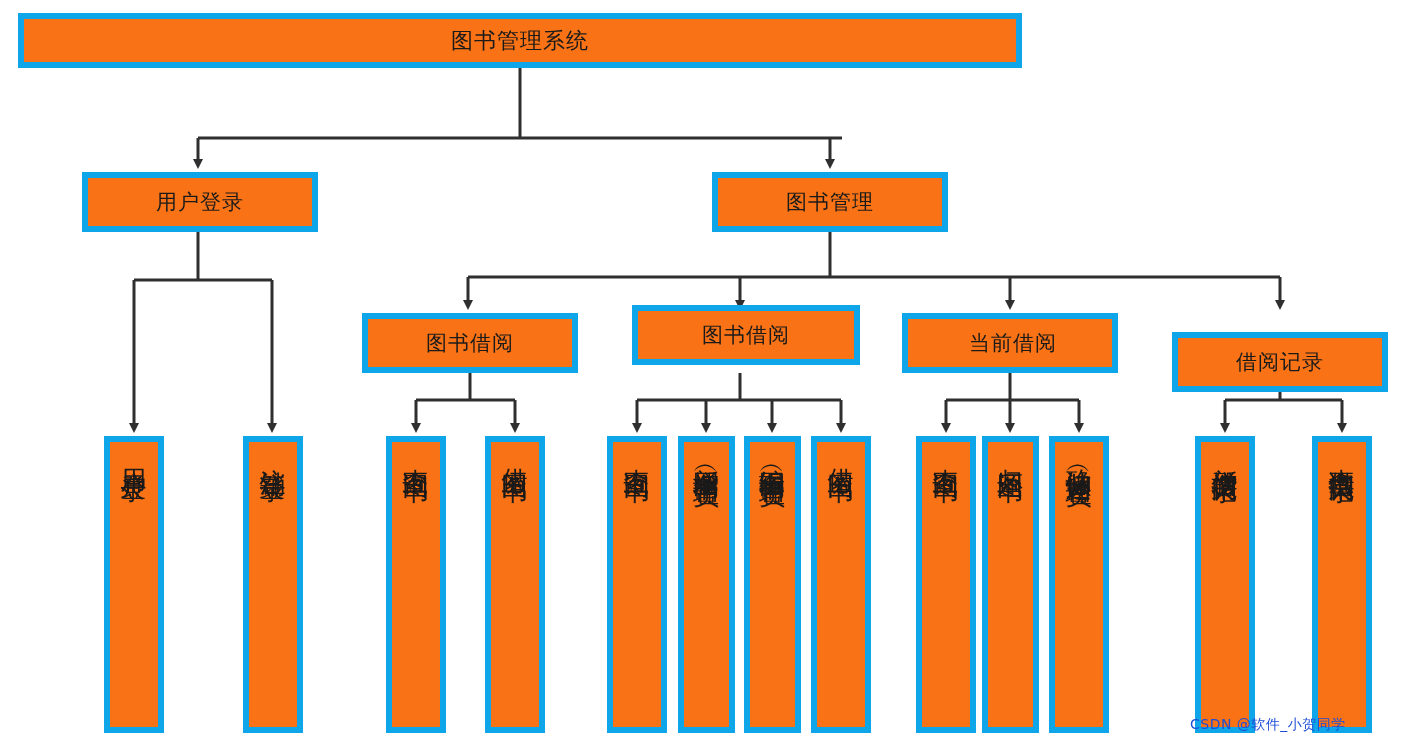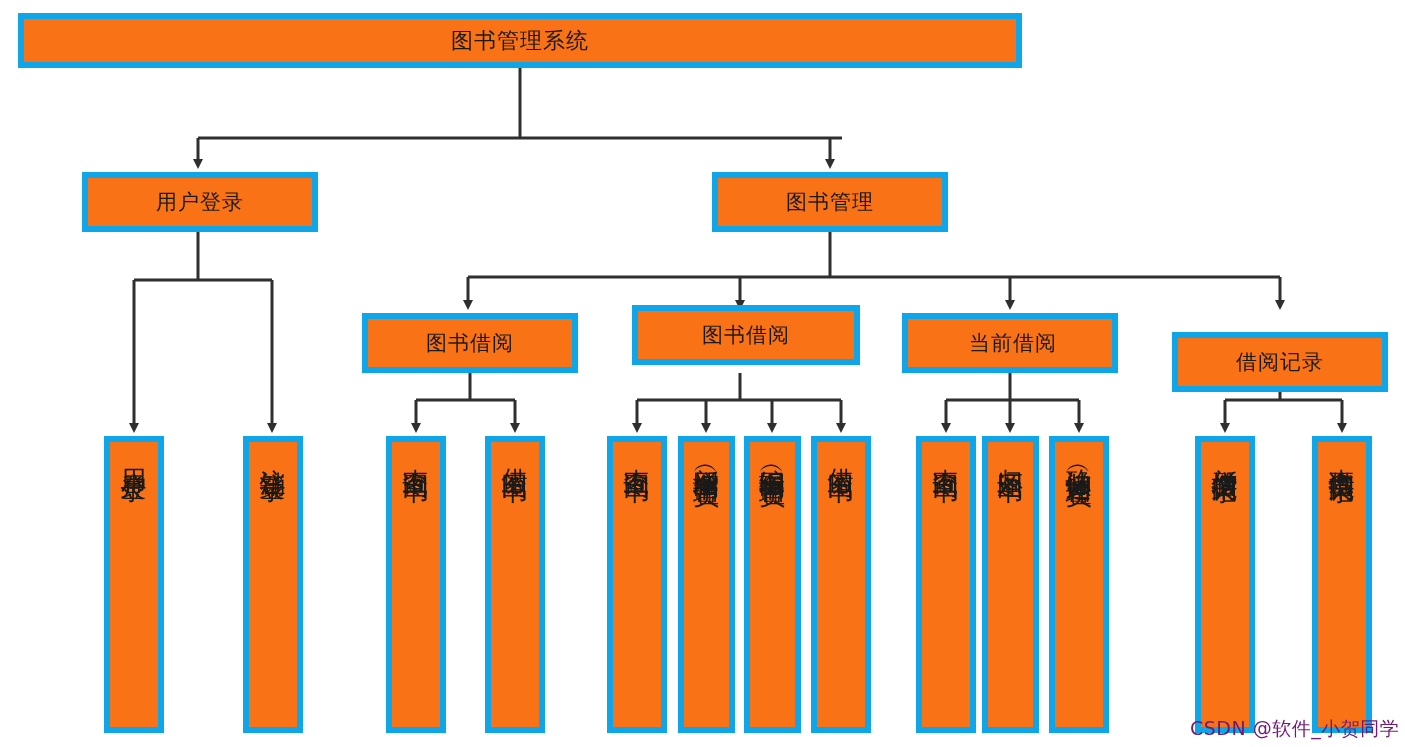--- a/index.html
+++ b/index.html
@@ -63,22 +63,22 @@
     font-size: 26px;
     line-height: 1.0;
     letter-spacing: 3px;
     white-space: nowrap;
   }
   .node.v.tall .lbl {
     letter-spacing: 2px;
   }
   .watermark {
     position: absolute;
-    color: #701a75;
-    font-size: 19px;
+    color: #1d4ed8;
+    font-size: 14px;
     letter-spacing: 0.5px;
     white-space: nowrap;
     user-select: none;
   }
 </style>
 </head>
 <body>
 
 <div id="canvas">
 

